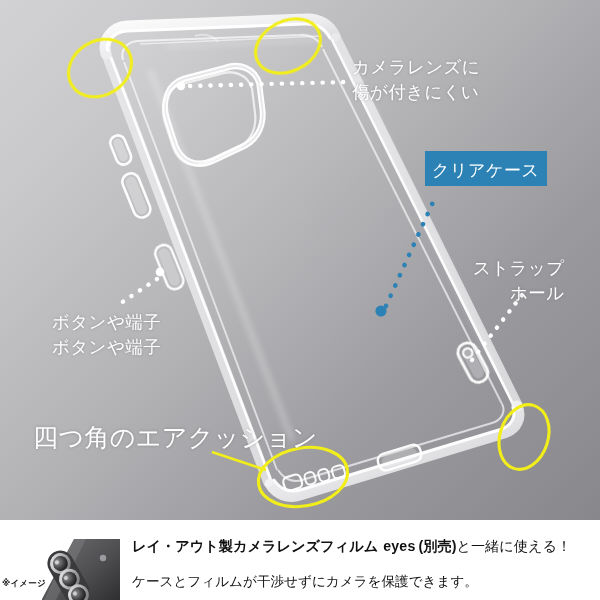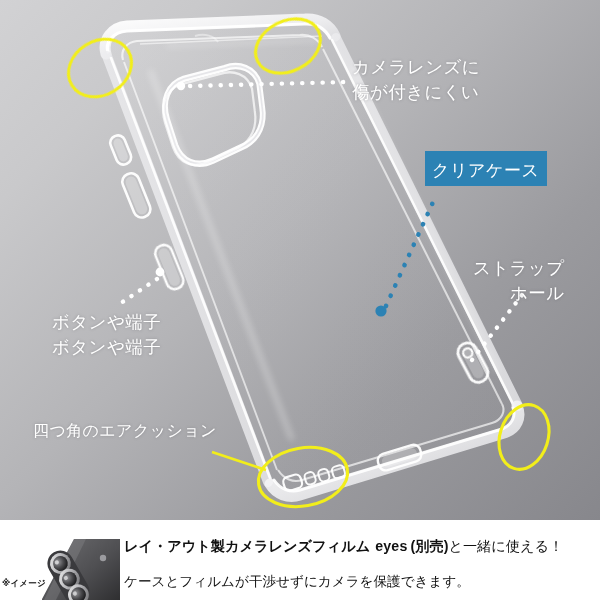--- a/index.html
+++ b/index.html
@@ -40,42 +40,42 @@
     padding:8px 7px 3px 7px;
     margin-top:3px;
     letter-spacing:.6px;
     text-shadow:none;
     font-size:17px;
   }
   #co-strap{left:473px;top:256px;}
   #co-button{left:52px;top:310px;}
   #co-cushion{left:33px;top:420px;text-align:right;}
   #co-cushion .ln{display:block;text-align:right;}
-  #co-cushion .ln.big{font-size:16px;}
+  #co-cushion .ln.big{font-size:25px;}
 
   
   .banner{
     position:absolute;left:0;top:529px;width:600px;height:71px;
     background:#ffffff;
   }
   .banner-inner{
     position:relative;width:600px;height:71px;
     display:flex;align-items:center;
   }
   .thumb-wrap{
     position:relative;width:120px;height:63px;flex:0 0 120px;
   }
   .thumb-svg{position:absolute;left:28px;top:0px;width:92px;height:71px;}
   .thumb-cap{
     position:absolute;left:2px;top:45px;
     font-size:8.5px;color:#222;letter-spacing:.2px;
     font-weight:700;white-space:nowrap;
     z-index:3;
   }
-  .banner-text{flex:1 1 auto;padding-left:4px;}
+  .banner-text{flex:1 1 auto;padding-left:12px;}
   .banner-line1{
     font-size:14.2px;color:#111;white-space:nowrap;line-height:1.35;
   }
   .banner-line1 .b{font-weight:700;}
   .banner-line1 .eyes{font-weight:700;letter-spacing:.2px;}
   .banner-line2{
     font-size:13.6px;color:#111;white-space:nowrap;line-height:1.5;margin-top:16px;font-family:Liberation Serif, serif;
   }
 </style>
 </head>

